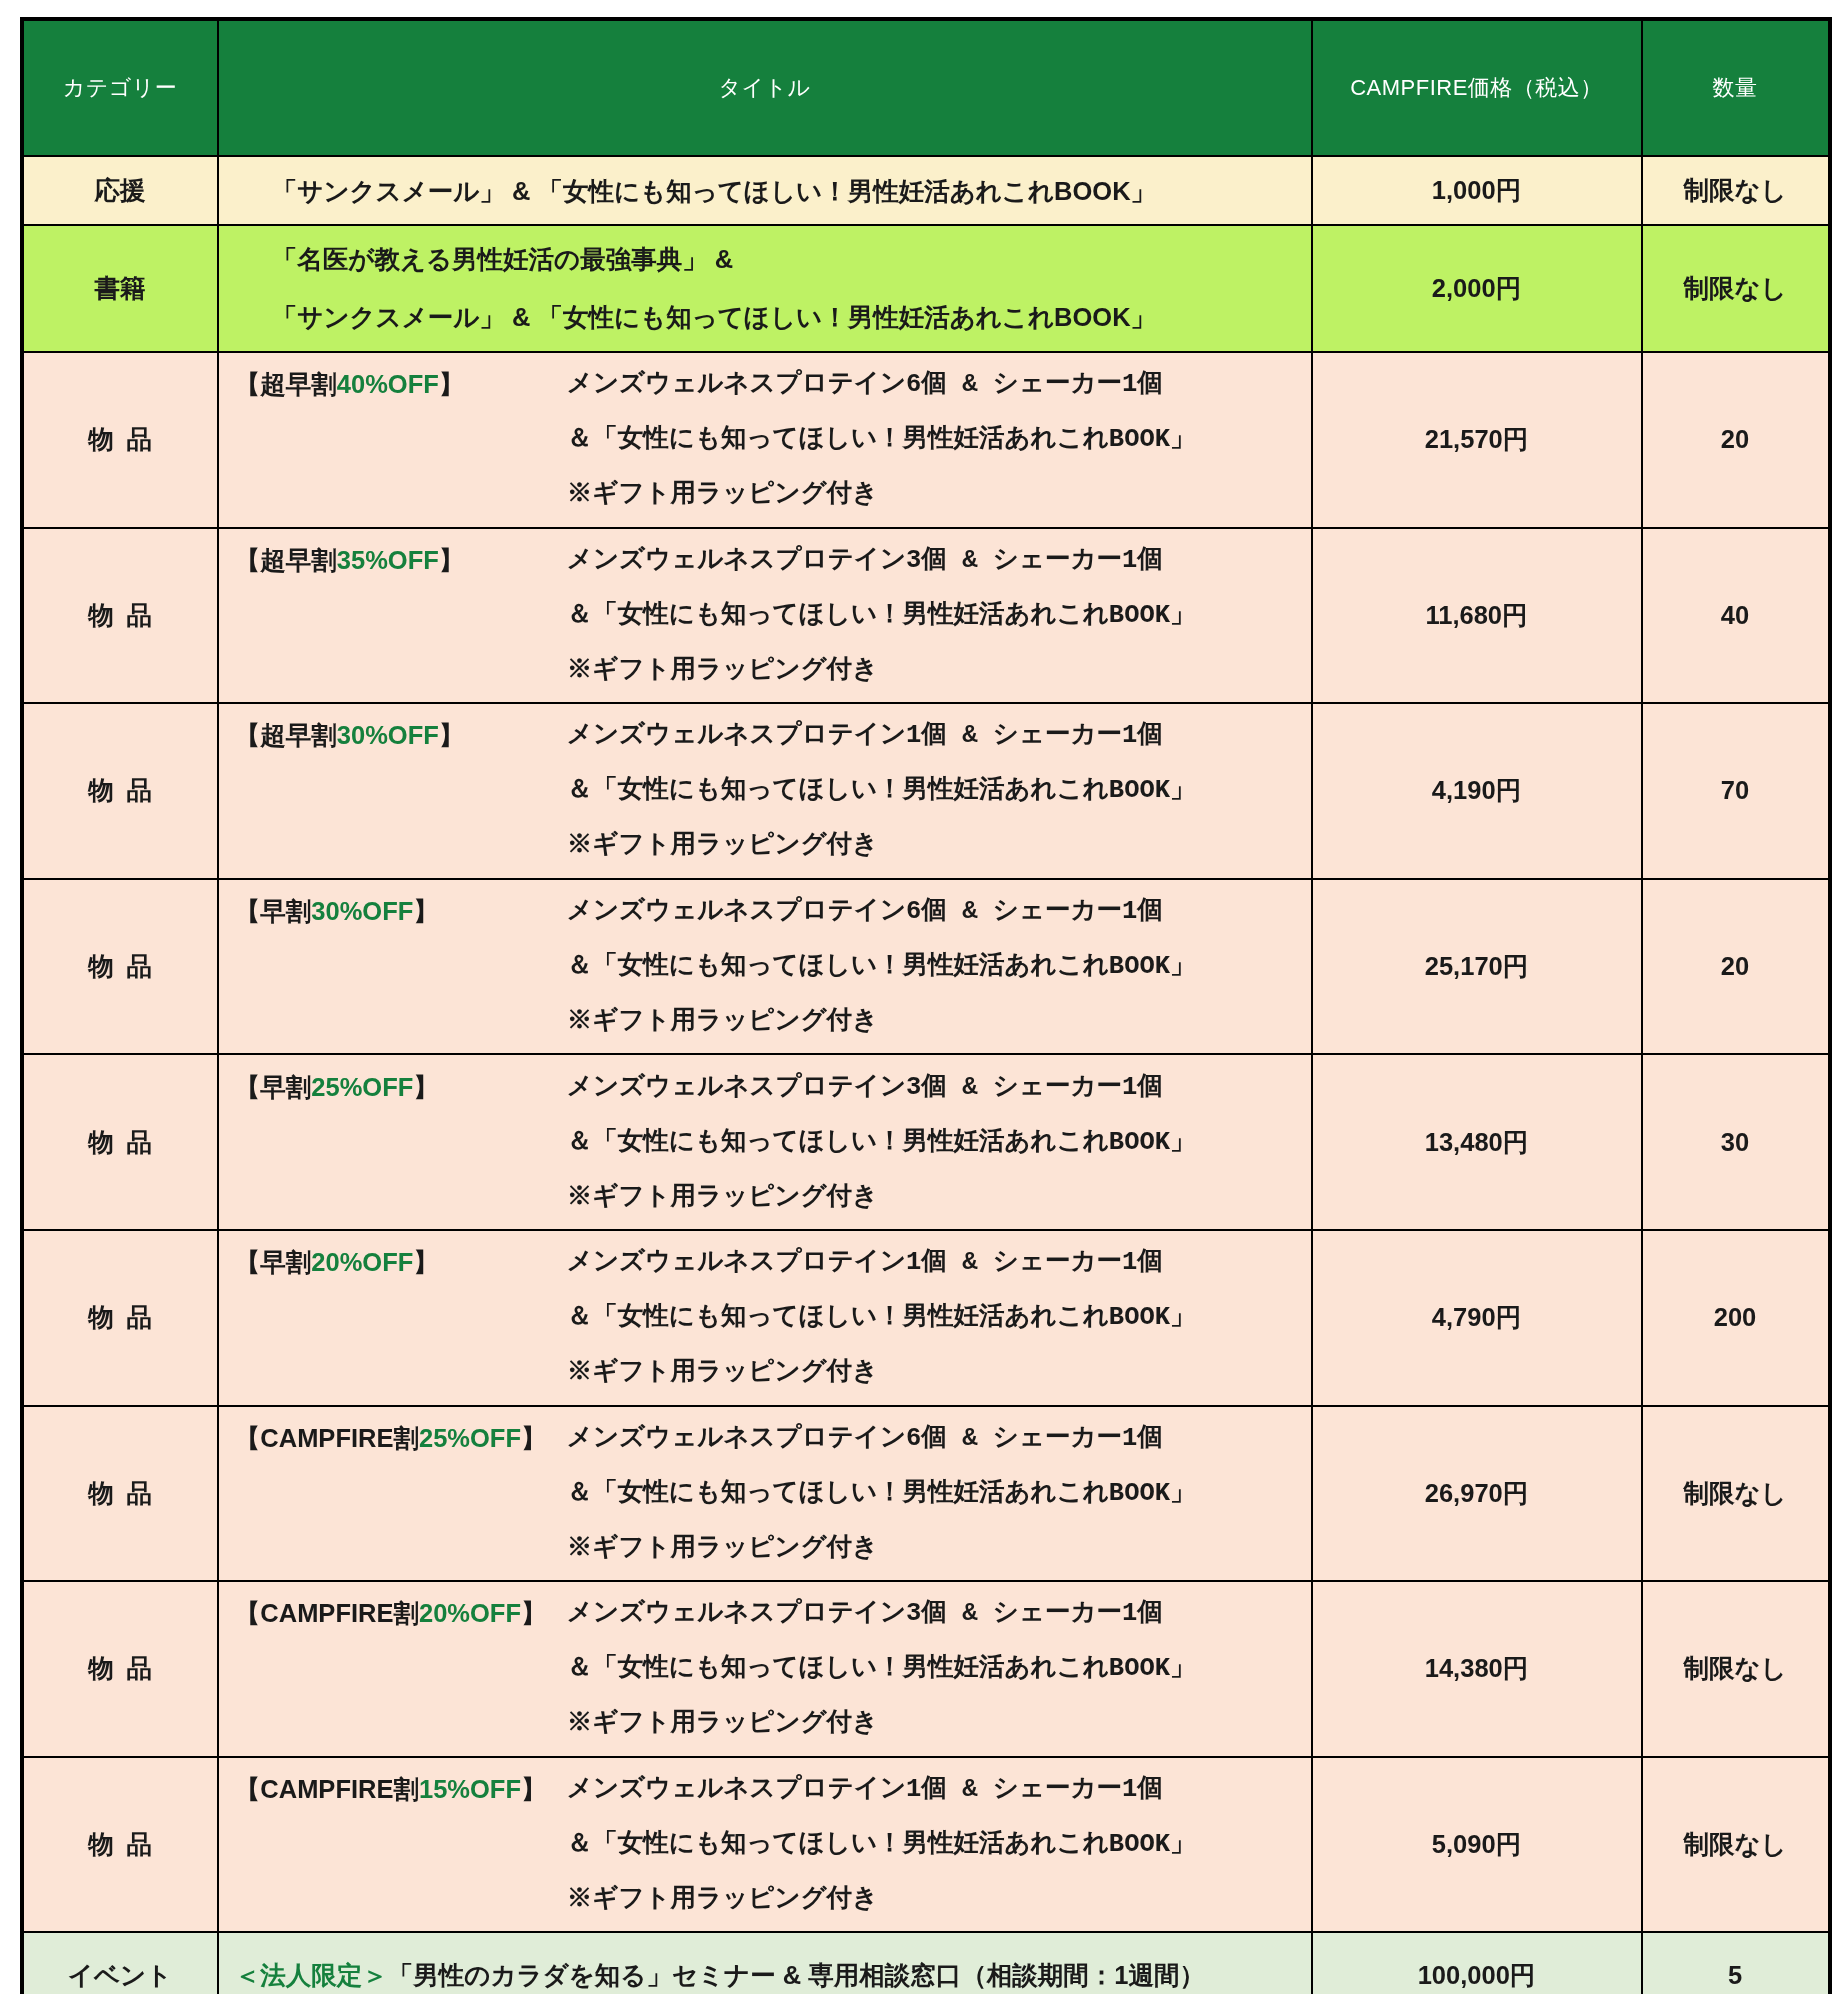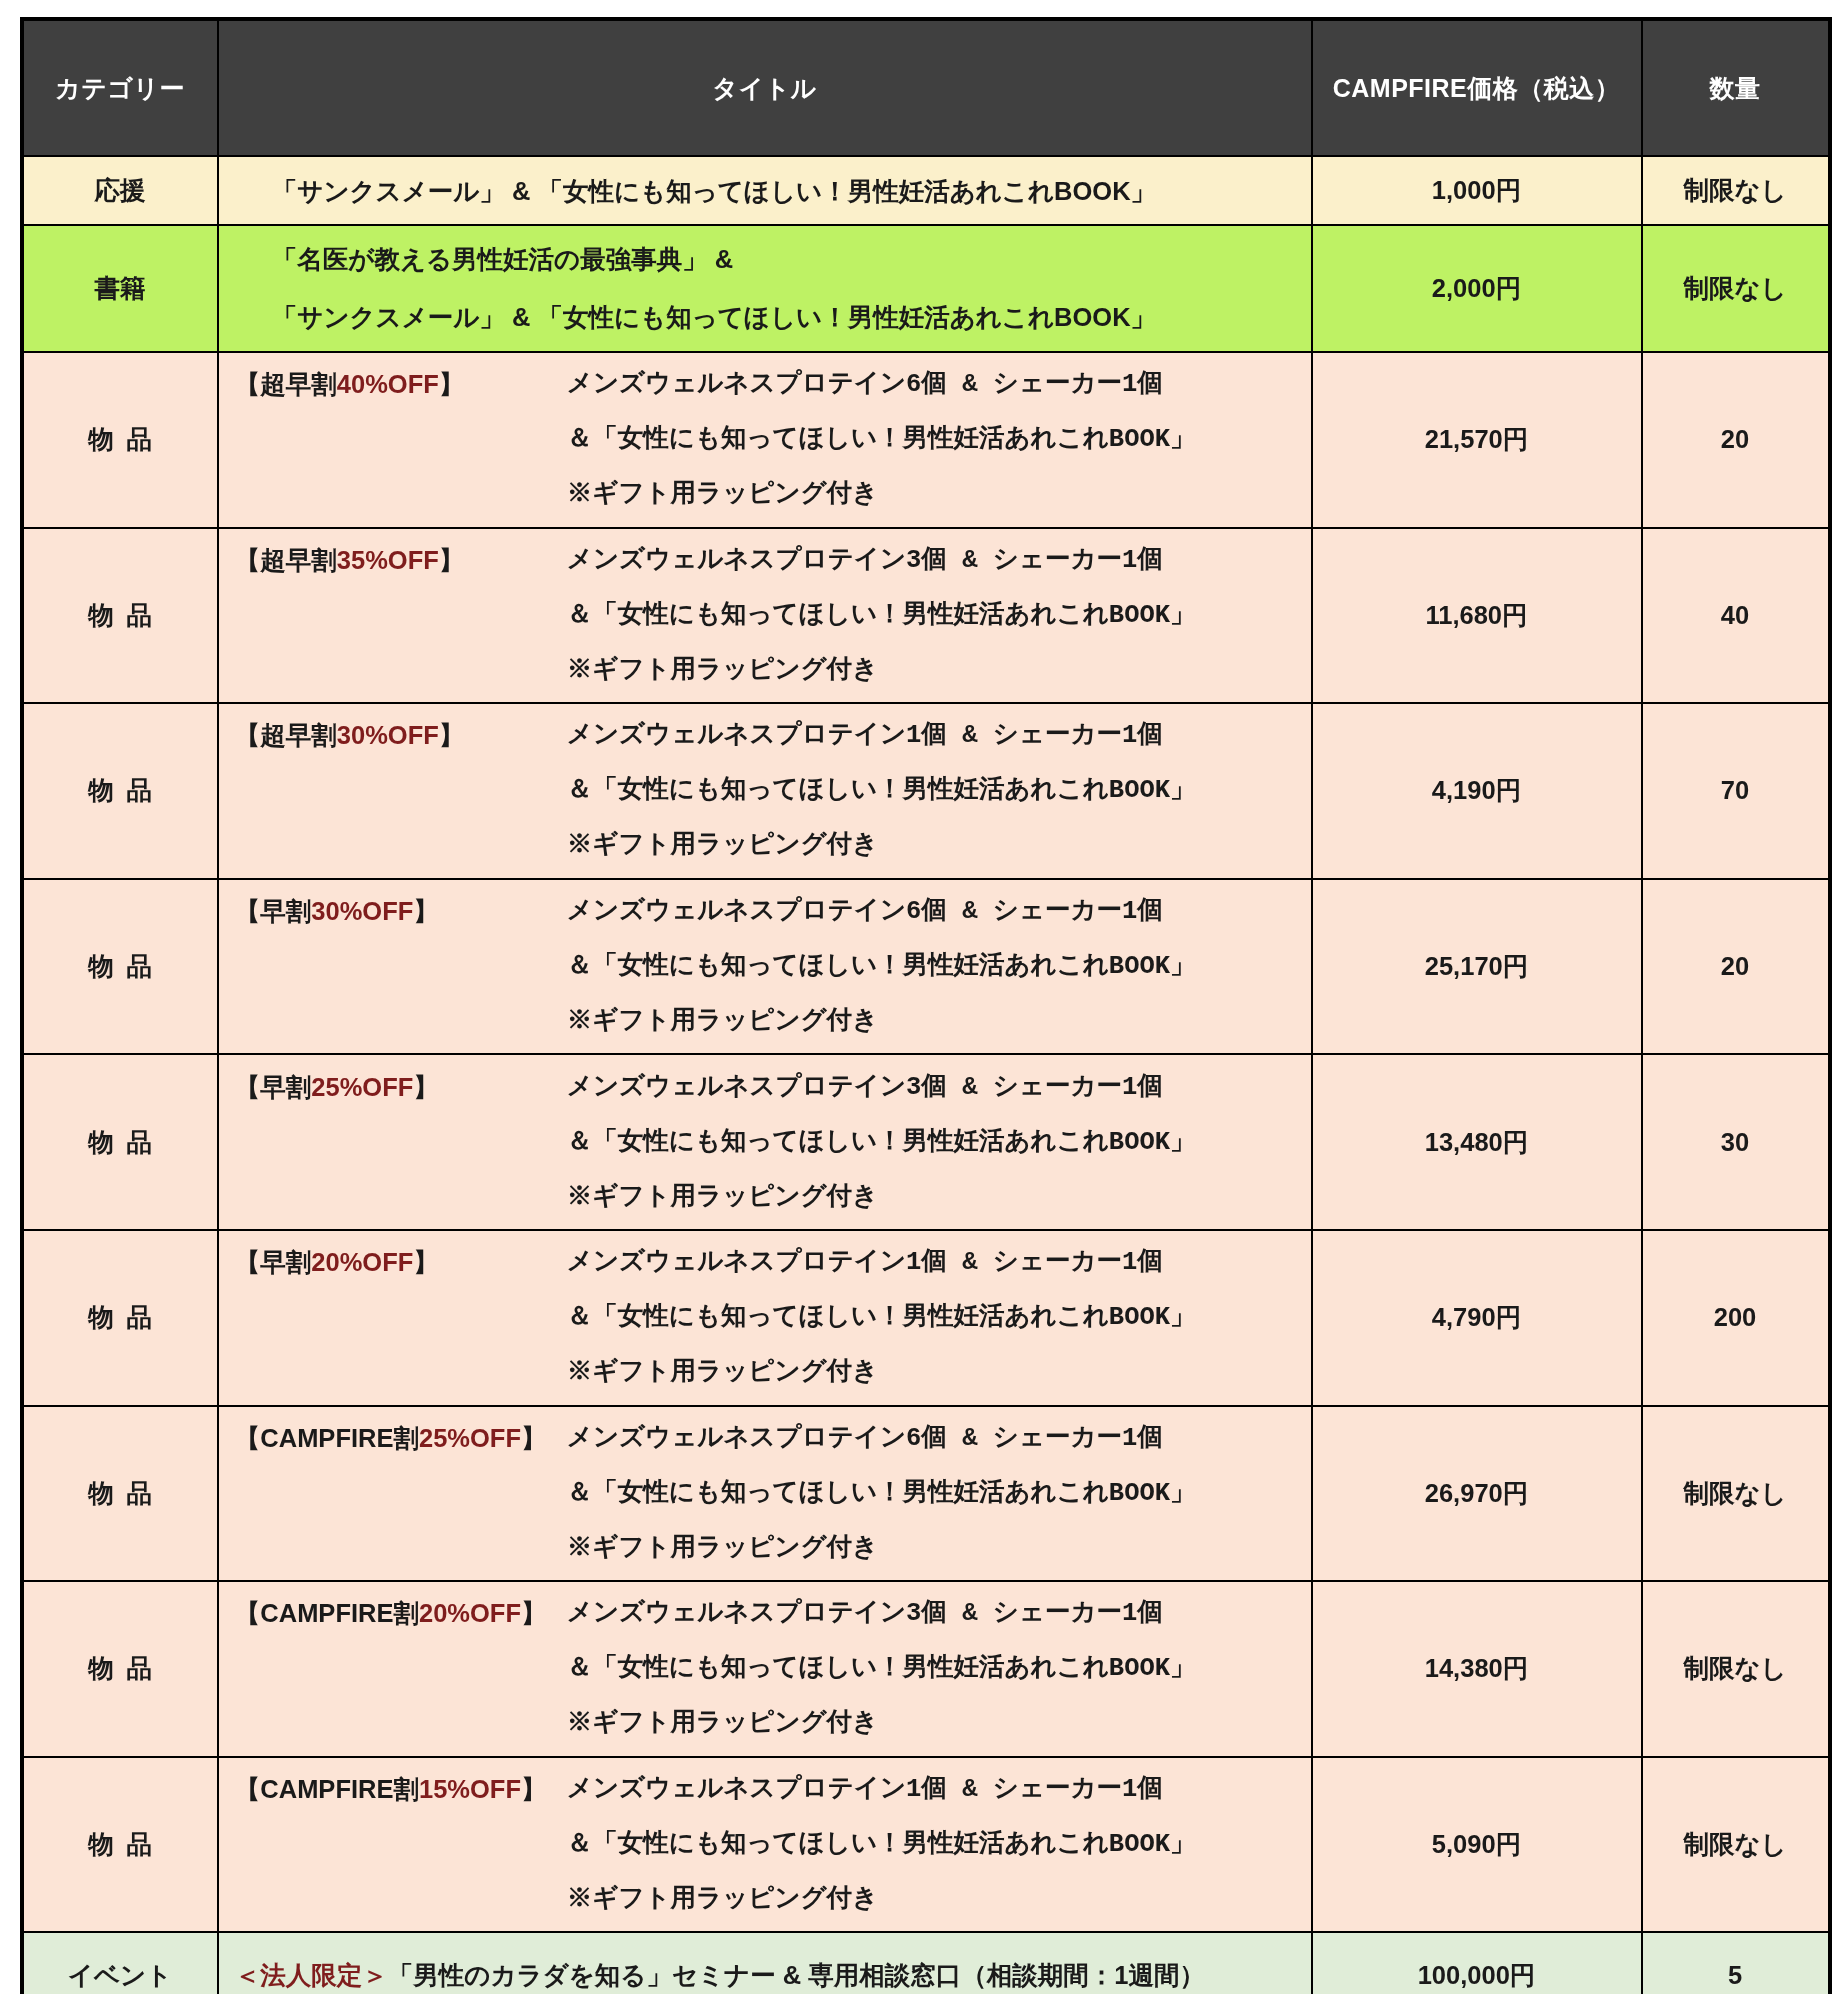--- a/index.html
+++ b/index.html
@@ -14,21 +14,21 @@
     border:4.9px solid #000;
   }
   th,td{border:2.2px solid #000;overflow:hidden;vertical-align:middle;}
   col.c-cat{width:196px;}
   col.c-title{width:1094px;}
   col.c-price{width:330px;}
   col.c-qty{width:188px;}
 
   thead tr{height:137px;}
   thead th{
-    background:#404040;color:#ffffff;font-size:25px;font-weight:700;
+    background:#15803d;color:#ffffff;font-size:22px;font-weight:400;
     text-align:center;letter-spacing:0.5px;
   }
 
   tr.row-support{height:64px;}
   tr.row-book{height:127px;}
   tr.row-goods{height:166px;}
   tr.row-event{height:87px;}
 
   tr.row-support td{background:#fbf0cb;}
   tr.row-book td{background:#bef264;}
@@ -38,21 +38,21 @@
   td.cat,td.price,td.qty{text-align:center;font-size:25.5px;}
   .cat-spread{letter-spacing:.5em;margin-right:-.5em;}
 
   td.title{text-align:left;padding:4.3px 11px 4.3px 16.3px;font-size:25.5px;}
   .plain div{line-height:58px;margin-left:37px;}
   .tab{display:flex;align-items:flex-start;}
   .rlabel{flex:0 0 332px;line-height:55px;white-space:nowrap;}
   .rdesc{flex:1;}
   .rdesc div{line-height:55px;white-space:nowrap;font-family:Liberation Mono, monospace;}
   .lead{white-space:nowrap;}
-  .red{color:#7f1d1d;}
+  .red{color:#15803d;}
 </style>
 </head>
 <body>
 
 <div class="table-wrap">
 <table>
   <colgroup>
     <col class="c-cat">
         <col class="c-title">
         <col class="c-price">

